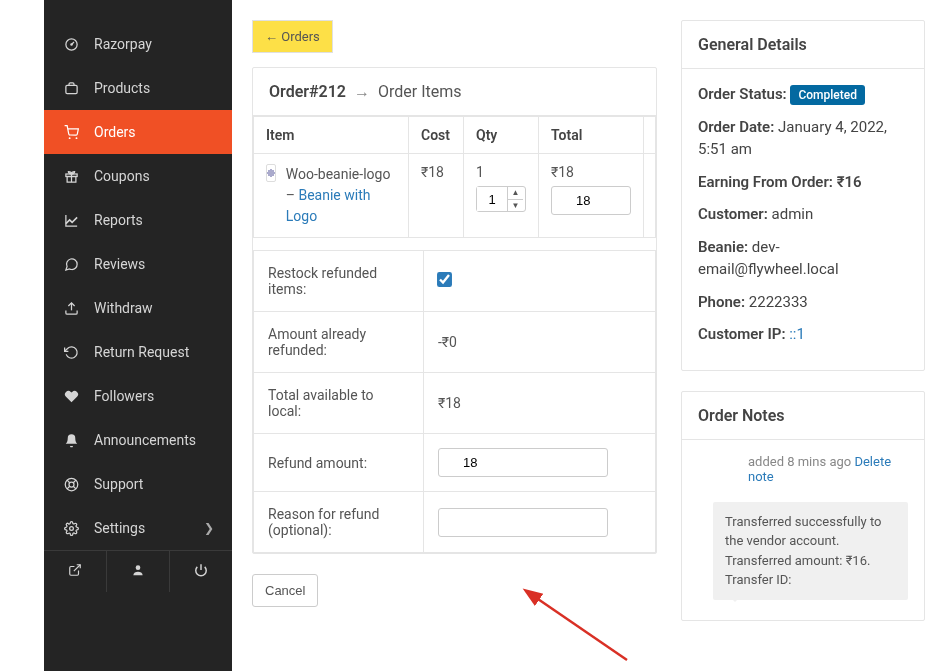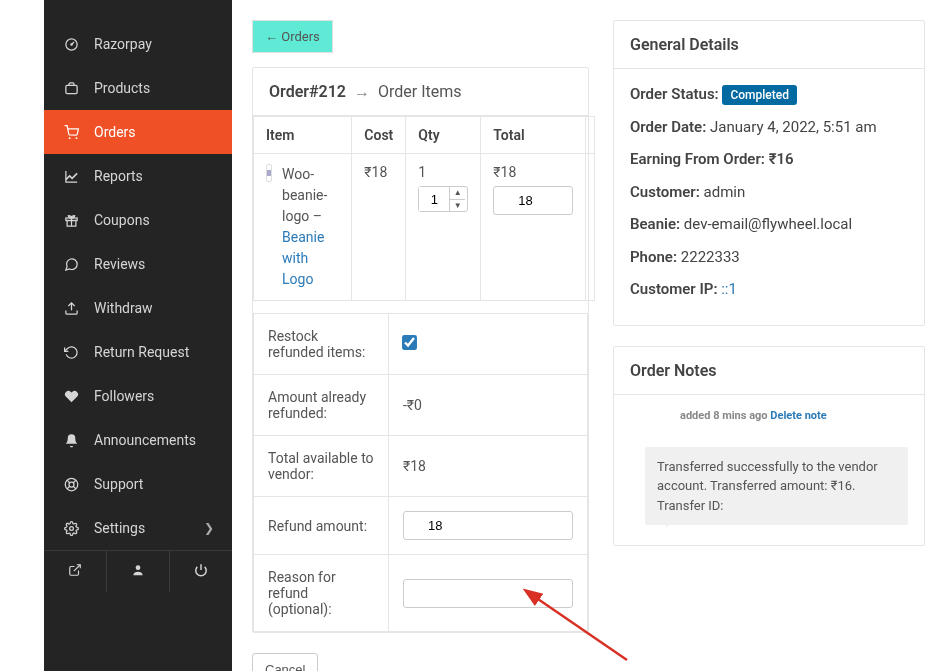--- a/index.html
+++ b/index.html
@@ -71,25 +71,25 @@
 .sidebar-bottom .btn:last-child { border-right: none; }
 
 .main {
   flex: 1;
   display: flex;
   padding: 20px;
   gap: 24px;
   overflow: hidden;
 }
 .col-left { flex: 1; min-width: 0; }
-.col-right { width: 312px; flex-shrink: 0; }
+.col-right { width: 244px; flex-shrink: 0; }
 
 .back-link {
   display: inline-block;
-  background: #5eead4;
+  background: #fde047;
   border: 1px solid #e0e0e0;
   padding: 8px 12px;
   font-size: 13px;
   color: #555;
   margin-bottom: 14px;
   cursor: pointer;
 }
 .card {
   border: 1px solid #e5e5e5;
   border-radius: 2px;
@@ -220,21 +220,21 @@
   line-height:1.5;
 }
 .note::after {
   content: "";
   position: absolute;
   bottom: -8px;
   left: 16px;
   border: 6px solid transparent;
   border-top-color: #f0f0f0;
 }
-.note-meta { font-size: 11px; color: #888; margin-left: 50px; margin-bottom: 25px; font-weight: bold; }
+.note-meta { font-size: 13px; color: #888; margin-left: 50px; margin-bottom: 18px; }
 .note-meta .del { color: #2b7bb9; cursor: pointer; }
 
 .note-block2 .note { margin-left: 15px; }
 
 .arrow-annot {
   position: absolute;
   pointer-events: none;
   left: 387px;
   top: 585px;
 }
@@ -271,36 +271,36 @@
               <circle cx="9" cy="21" r="1.5"></circle>
               <circle cx="20" cy="21" r="1.5"></circle>
               <path d="M1 1h4l2.6 13.4a2 2 0 0 0 2 1.6h9.7a2 2 0 0 0 2-1.6L23 6H6" fill="none" stroke="currentColor" stroke-width="2"></path>
             </svg>
           </span>
           <span>Orders</span>
         </div>
         <div class="sidebar-item">
           <span class="icon">
             <svg width="15" height="15" viewBox="0 0 24 24" fill="currentColor">
-              <polyline points="3 17 9 11 13 15 21 7" fill="none" stroke="currentColor" stroke-width="2.5"></polyline>
-              <path d="M3 3v18h18" fill="none" stroke="currentColor" stroke-width="2"></path>
-            </svg>
-          </span>
-          <span>Reports</span>
-        </div>
-        <div class="sidebar-item">
-          <span class="icon">
-            <svg width="15" height="15" viewBox="0 0 24 24" fill="currentColor">
               <rect x="3" y="8" width="18" height="4" fill="none" stroke="currentColor" stroke-width="2"></rect>
               <rect x="5" y="12" width="14" height="9" fill="none" stroke="currentColor" stroke-width="2"></rect>
               <line x1="12" y1="8" x2="12" y2="21" stroke="currentColor" stroke-width="2"></line>
               <path d="M12 8c-3 0-5-2-5-4 2 0 5 1 5 4zM12 8c3 0 5-2 5-4-2 0-5 1-5 4z" fill="none" stroke="currentColor" stroke-width="2"></path>
             </svg>
           </span>
           <span>Coupons</span>
+        </div>
+        <div class="sidebar-item">
+          <span class="icon">
+            <svg width="15" height="15" viewBox="0 0 24 24" fill="currentColor">
+              <polyline points="3 17 9 11 13 15 21 7" fill="none" stroke="currentColor" stroke-width="2.5"></polyline>
+              <path d="M3 3v18h18" fill="none" stroke="currentColor" stroke-width="2"></path>
+            </svg>
+          </span>
+          <span>Reports</span>
         </div>
         <div class="sidebar-item">
           <span class="icon">
             <svg width="15" height="15" viewBox="0 0 24 24" fill="currentColor">
               <path d="M21 11.5a8.38 8.38 0 0 1-8.5 8.5 8.5 8.5 0 0 1-3.8-.9L3 21l1.9-5.7A8.5 8.5 0 1 1 21 11.5z" fill="none" stroke="currentColor" stroke-width="2"></path>
             </svg>
           </span>
           <span>Reviews</span>
         </div>
         <div class="sidebar-item">
@@ -435,21 +435,21 @@
             <tbody>
                 <tr>
               <td>Restock refunded items:</td>
               <td><input type="checkbox" checked="" style=""></td>
             </tr>
             <tr>
               <td>Amount already refunded:</td>
               <td>-₹0</td>
             </tr>
             <tr>
-              <td>Total available to vendor:</td>
+              <td>Total available to local:</td>
               <td>₹18</td>
             </tr>
             <tr>
               <td>Refund amount:</td>
               <td><input type="text" class="amount-input wide" style="width: 170px;" value="18"></td>
             </tr>
             <tr>
               <td>Reason for refund (optional):</td>
               <td><input type="text" class="reason-input" value="" style=""></td>
             </tr>

